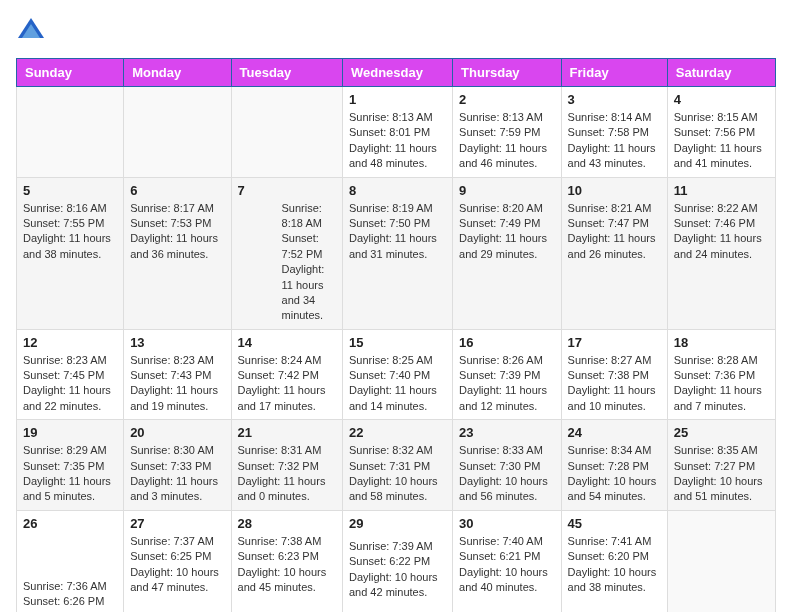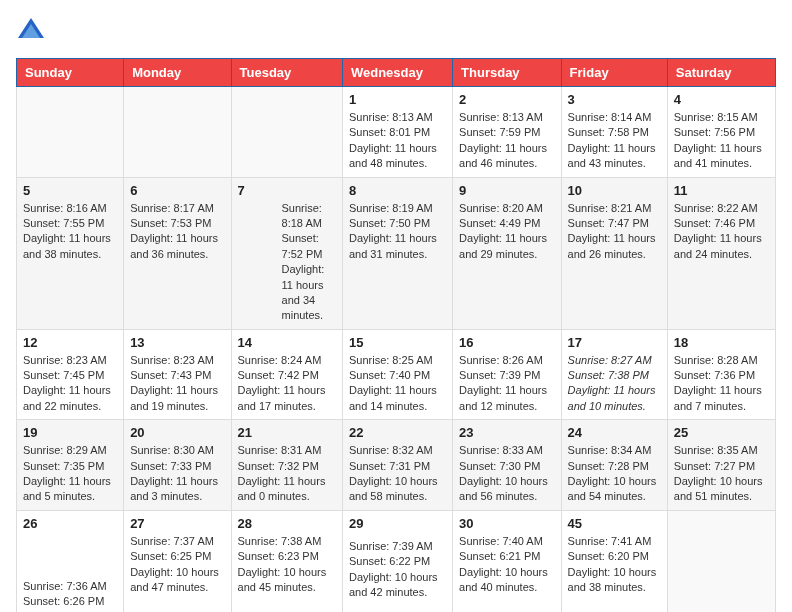--- a/index.html
+++ b/index.html
@@ -84,21 +84,21 @@
       margin-bottom: 3px;
       color: #222;
     }
     .day-info {
       font-size: 11px;
       line-height: 1.4;
       color: #333;
     }
     tr:nth-child(odd) td { background: #fff; }
     tr:nth-child(even) td { background: #f5f5f5; }
-    .calendar thead tr th { background: #ef4444; }
+    .calendar thead tr th { background: #d946ef; }
   </style>
 </head>
 <body>
 
 <div class="header">
   <div class="logo">
     <svg class="logo-icon" viewBox="0 0 30 30">
       <polygon points="15,2 28,22 2,22" fill="#2563c7"></polygon>
       <polygon points="15,8 24,22 6,22" fill="#60a0e0"></polygon>
     </svg>
@@ -184,21 +184,21 @@
         <td>
           <div class="day-number">8</div>
           <div class="day-info" style="white-space: pre-line;">Sunrise: 8:19 AM
 Sunset: 7:50 PM
 Daylight: 11 hours
 and 31 minutes.</div>
         </td>
         <td>
           <div class="day-number">9</div>
           <div class="day-info" style="white-space: pre-line;">Sunrise: 8:20 AM
-Sunset: 4:49 PM
+Sunset: 7:49 PM
 Daylight: 11 hours
 and 29 minutes.</div>
         </td>
         <td>
           <div class="day-number">10</div>
           <div class="day-info" style="white-space: pre-line;">Sunrise: 8:21 AM
 Sunset: 7:47 PM
 Daylight: 11 hours
 and 26 minutes.</div>
         </td>
@@ -241,21 +241,21 @@
         </td>
         <td>
           <div class="day-number">16</div>
           <div class="day-info" style="white-space: pre-line;">Sunrise: 8:26 AM
 Sunset: 7:39 PM
 Daylight: 11 hours
 and 12 minutes.</div>
         </td>
         <td>
           <div class="day-number">17</div>
-          <div class="day-info" style="white-space: pre-line; font-style: italic;">Sunrise: 8:27 AM
+          <div class="day-info" style="white-space: pre-line;">Sunrise: 8:27 AM
 Sunset: 7:38 PM
 Daylight: 11 hours
 and 10 minutes.</div>
         </td>
         <td>
           <div class="day-number">18</div>
           <div class="day-info" style="white-space: pre-line;">Sunrise: 8:28 AM
 Sunset: 7:36 PM
 Daylight: 11 hours
 and 7 minutes.</div>

